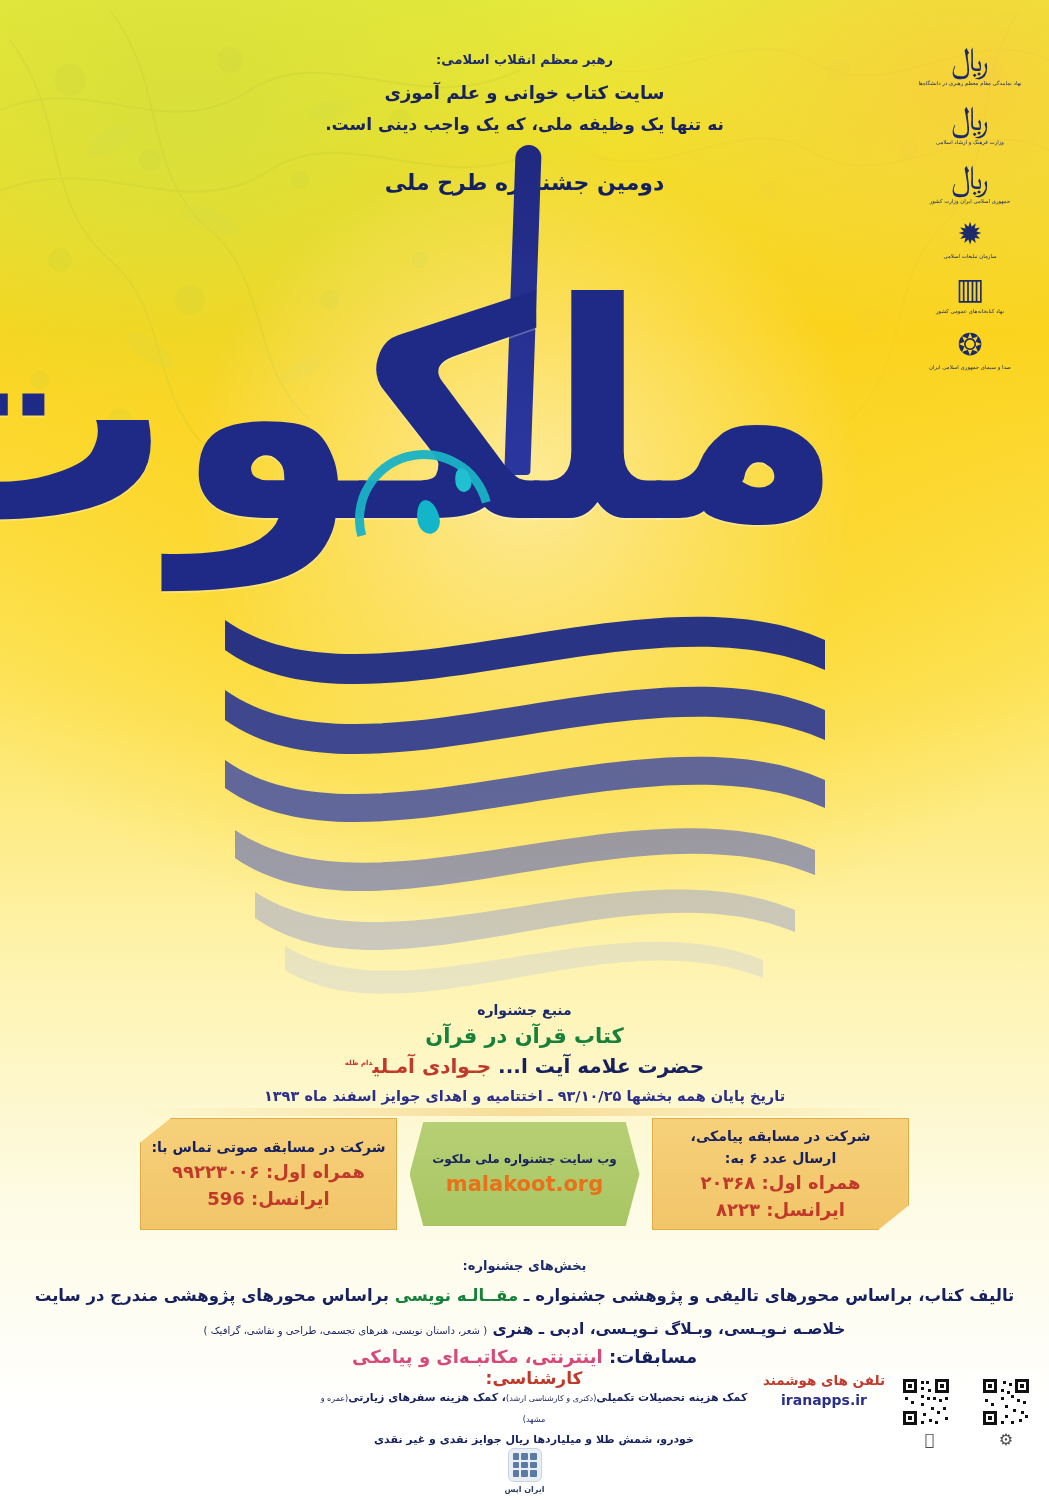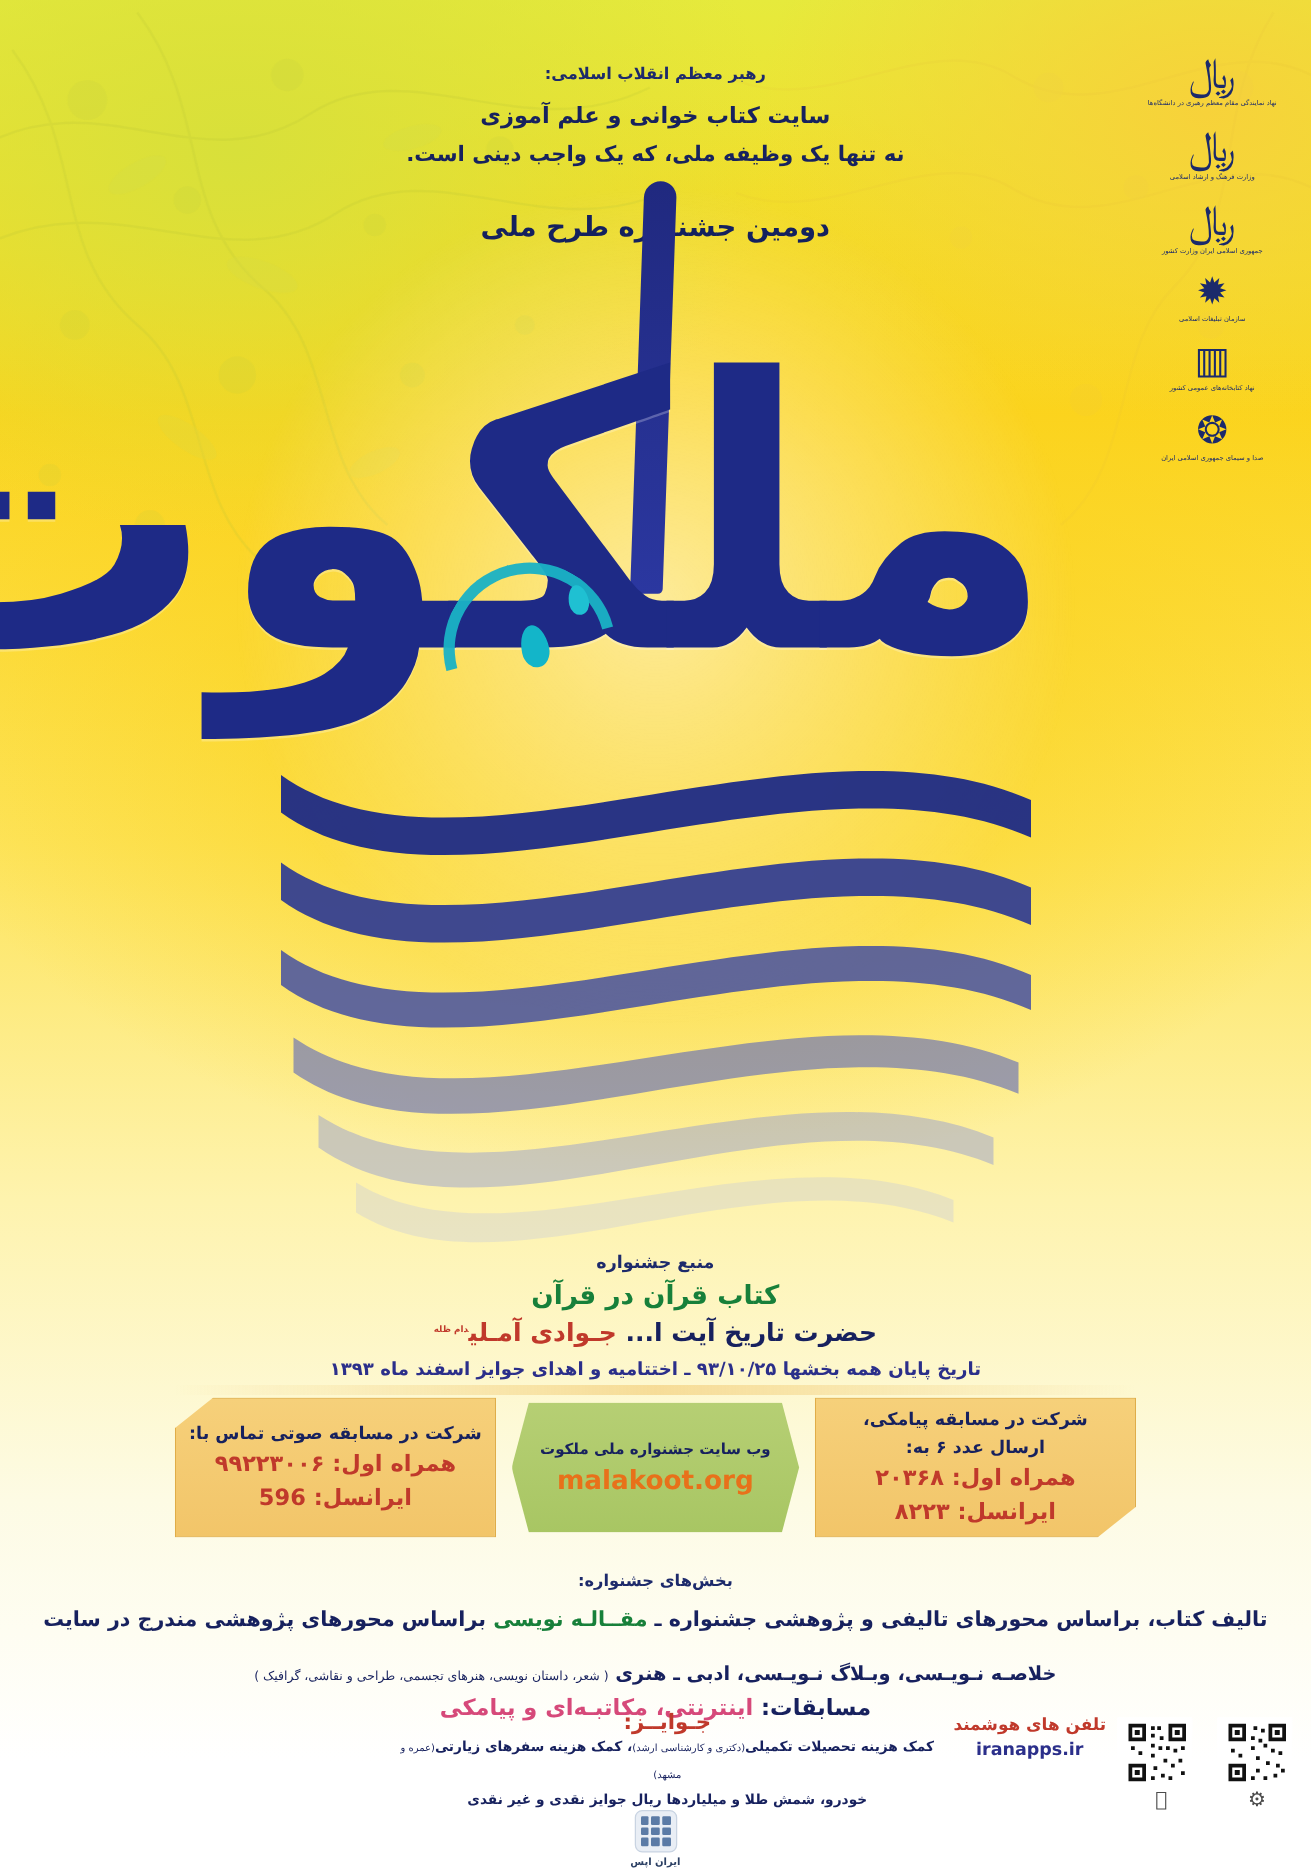--- a/index.html
+++ b/index.html
@@ -150,21 +150,21 @@
     background:linear-gradient(90deg,rgba(240,197,105,.0),rgba(240,197,105,.55),rgba(240,197,105,0));
   }
 
   
   .sections{
     position:absolute;left:18px;right:18px;top:1258px;text-align:center;
   }
   .sections .hd{font-size:13px;font-weight:bold;color:#1d2a6b;}
   .sections .r1{font-size:16.5px;font-weight:bold;color:#17215e;margin-top:9px;line-height:1.7;}
   .sections .r1 .grn{color:#17803a;}
-  .sections .r2{font-size:15.5px;font-weight:bold;color:#17215e;margin-top:20px;}
+  .sections .r2{font-size:15.5px;font-weight:bold;color:#17215e;margin-top:10px;}
   .sections .r2 small{font-size:10px;font-weight:normal;}
   .sections .r3{font-size:18px;font-weight:bold;color:#17215e;margin-top:8px;}
   .sections .r3 .pink{color:#d6497a;}
 
   
   .bottom{
     position:absolute;left:0;right:0;top:1368px;height:132px;
   }
   .prizes{
     position:absolute;right:300px;top:0;width:430px;text-align:center;
@@ -309,21 +309,21 @@
           <path d="M70,366 C190,440 395,318 548,380 L548,398 C395,336 190,464 70,390 Z" fill="#b9bfe4" opacity=".3"></path>
         </g>
       </svg>
     </div>
   </div>
 
   <div class="source">
     <div class="s1">منبع جشنواره</div>
     <div class="s2">کتاب قرآن در قرآن</div>
     <div class="s3">
-      <span class="blue">حضرت تاریخ آیت ا...</span>
+      <span class="blue">حضرت علامه آیت ا...</span>
       <span>جـوادی آمـلی</span><sup>دام ظله</sup>
     </div>
     <div class="s4">تاریخ پایان همه بخشها ۹۳/۱۰/۲۵ ـ اختتامیه و اهدای جوایز اسفند ماه ۱۳۹۳</div>
   </div>
 
   <div class="tabbar"></div>
   <div class="boxes">
 
     <div class="box right">
       <div class="t">شرکت در مسابقه پیامکی،</div>
@@ -355,21 +355,21 @@
     </div>
     <div class="r3">
       <span>مسابقات:</span>
       <span class="pink">اینترنتی، مکاتبـه‌ای و پیامکی</span>
     </div>
   </div>
 
   <div class="bottom">
 
     <div class="prizes">
-      <span class="ttl">جـوایــز:</span>
+      <span class="ttl">کارشناسی:</span>
       <div class="line">
         <span>کمک هزینه تحصیلات تکمیلی</span><small>(دکتری و کارشناسی ارشد)</small><span>، کمک هزینه سفرهای زیارتی</span><small>(عمره و مشهد)</small>
       </div>
       <div class="line">خودرو، شمش طلا و میلیاردها ریال جوایز نقدی و غیر نقدی</div>
     </div>
 
     <div class="smartphones">
       <div class="sp1">تلفن های هوشمند</div>
       <div class="sp2">iranapps.ir</div>
     </div>

